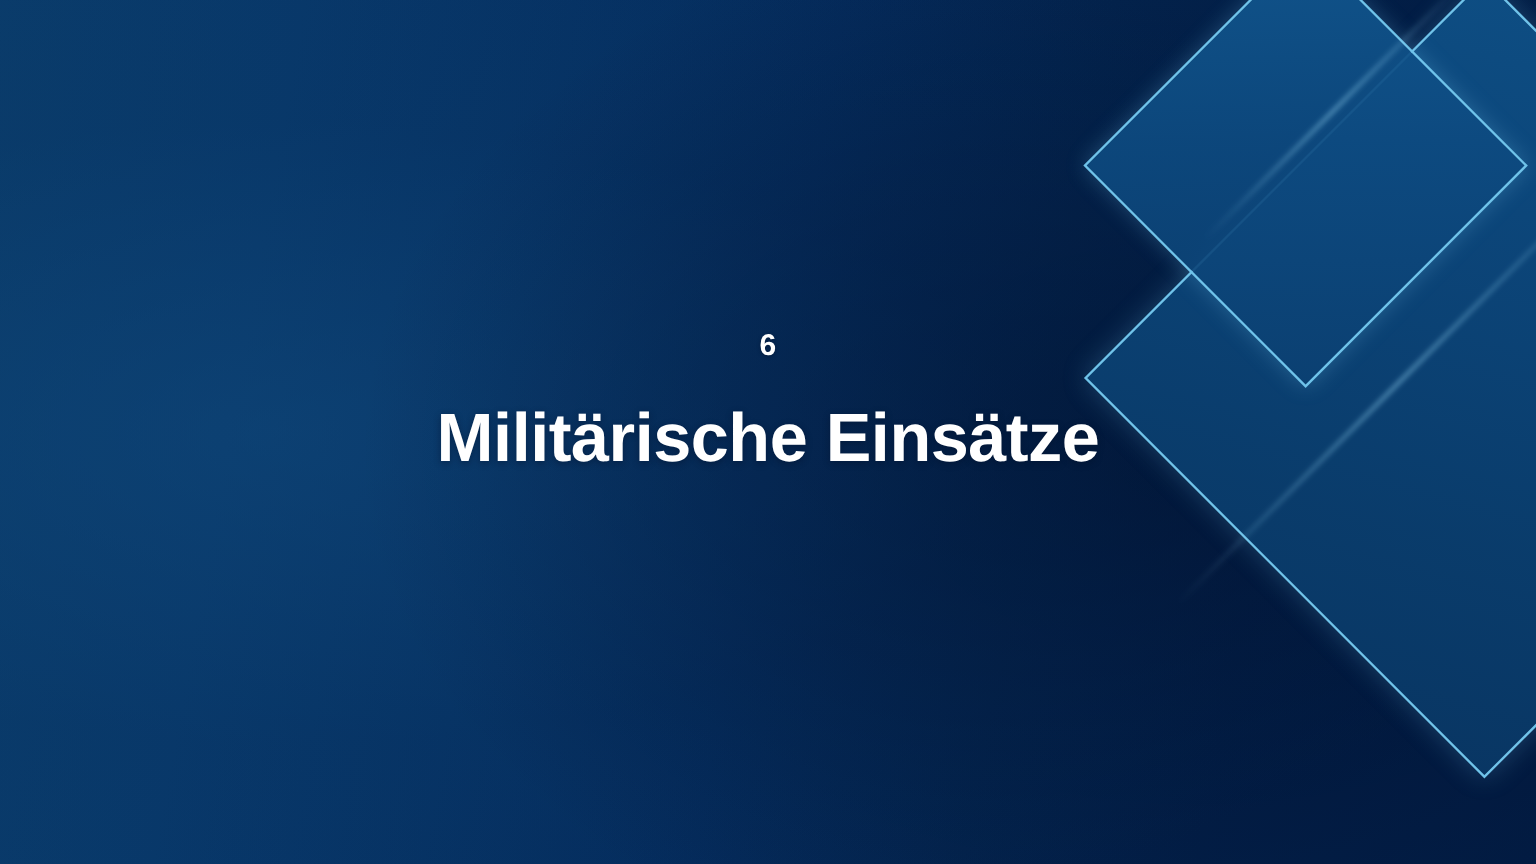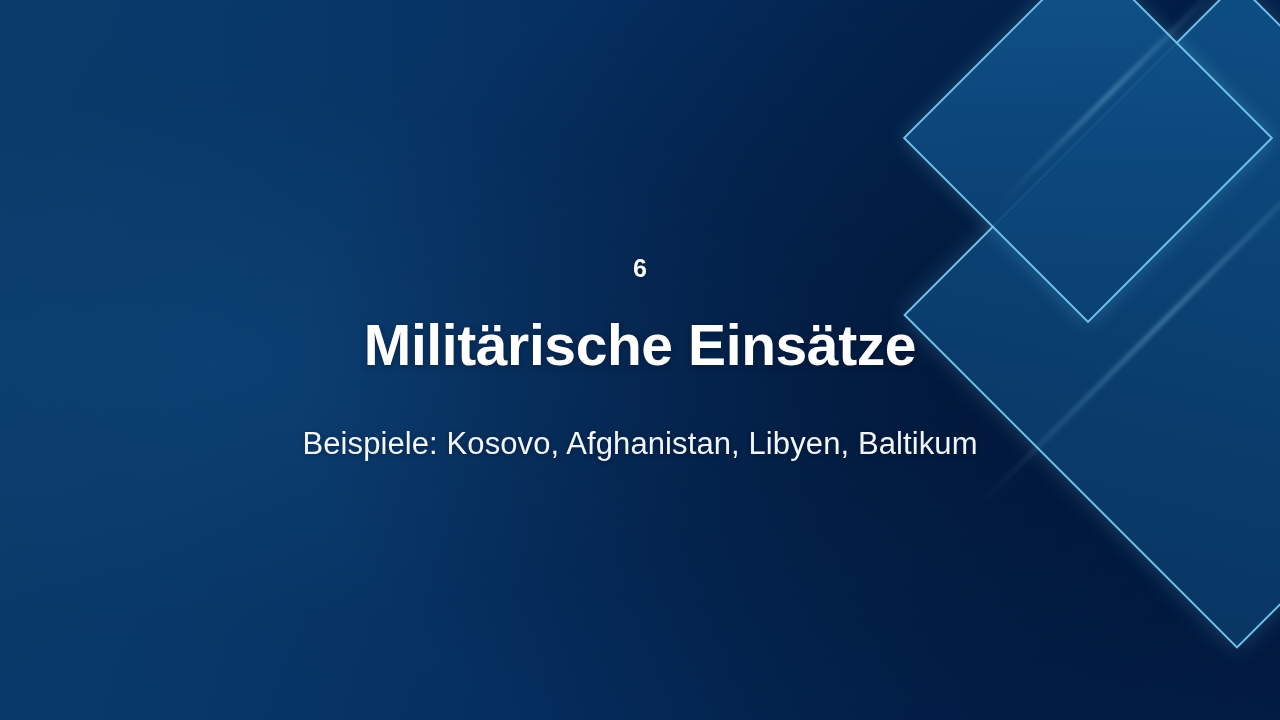--- a/index.html
+++ b/index.html
@@ -161,16 +161,15 @@
   <div class="shapes">
     <div class="diamond diamond-lower"></div>
     <div class="diamond diamond-upper"></div>
     <div class="edge-glow edge-glow-a"></div>
     <div class="edge-glow edge-glow-b"></div>
   </div>
 
   <div class="content">
     <div class="slide-number">6</div>
     <h1 class="slide-title">Militärische Einsätze</h1>
-    <p class="slide-subtitle">Beispiele: Kosovo, Afghanistan, Libyen, Baltikum</p>
   </div>
 
 </div>
 
 </body></html>

